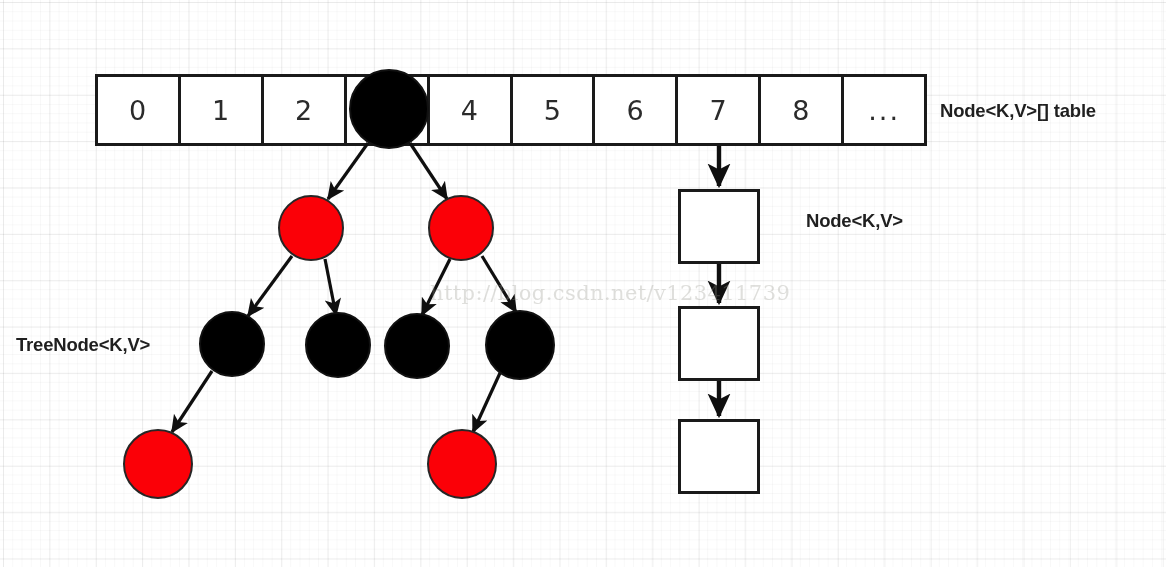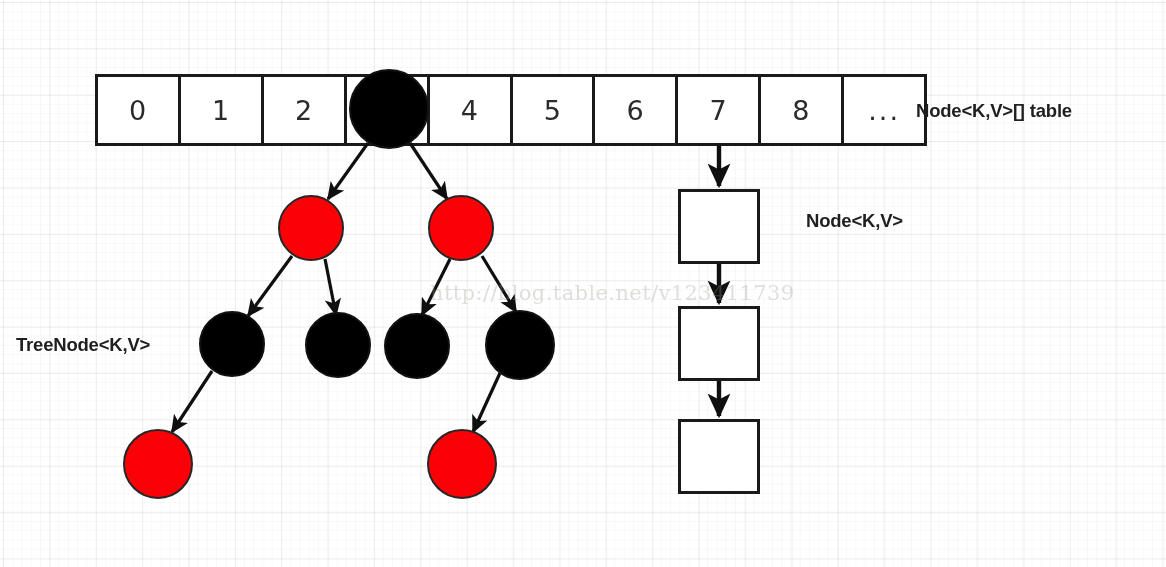--- a/index.html
+++ b/index.html
@@ -60,21 +60,21 @@
   
   .diagram-label {
     position: absolute;
     font-family: "Liberation Sans", sans-serif;
     font-weight: bold;
     font-size: 18.5px;
     color: #1f1f1f;
     white-space: nowrap;
     letter-spacing: -0.2px;
   }
-  #label-table  { left: 916px; top: 100px; text-align: center; }
+  #label-table  { left: 940px; top: 100px; text-align: center; }
   #label-node   { left: 806px; top: 210px; }
   #label-tree   { left: 16px;  top: 334px; }
 
   
   .tree-node {
     position: absolute;
     border-radius: 50%;
     box-sizing: border-box;
   }
   .tree-node.black {
@@ -179,15 +179,15 @@
   <div class="tree-node red" style="left:427px; top:429px; width:70px; height:70px;"></div>
 
   <div class="list-box" style="left:678px; top:189px;"></div>
   <div class="list-box" style="left:678px; top:306px;"></div>
   <div class="list-box" style="left:678px; top:419px;"></div>
 
   <div class="diagram-label" id="label-table">Node&lt;K,V&gt;[] table</div>
   <div class="diagram-label" id="label-node">Node&lt;K,V&gt;</div>
   <div class="diagram-label" id="label-tree">TreeNode&lt;K,V&gt;</div>
 
-  <div id="watermark">http://blog.table.net/v123411739</div>
+  <div id="watermark">http://blog.csdn.net/v123411739</div>
 
 </div>
 
 </body></html>

